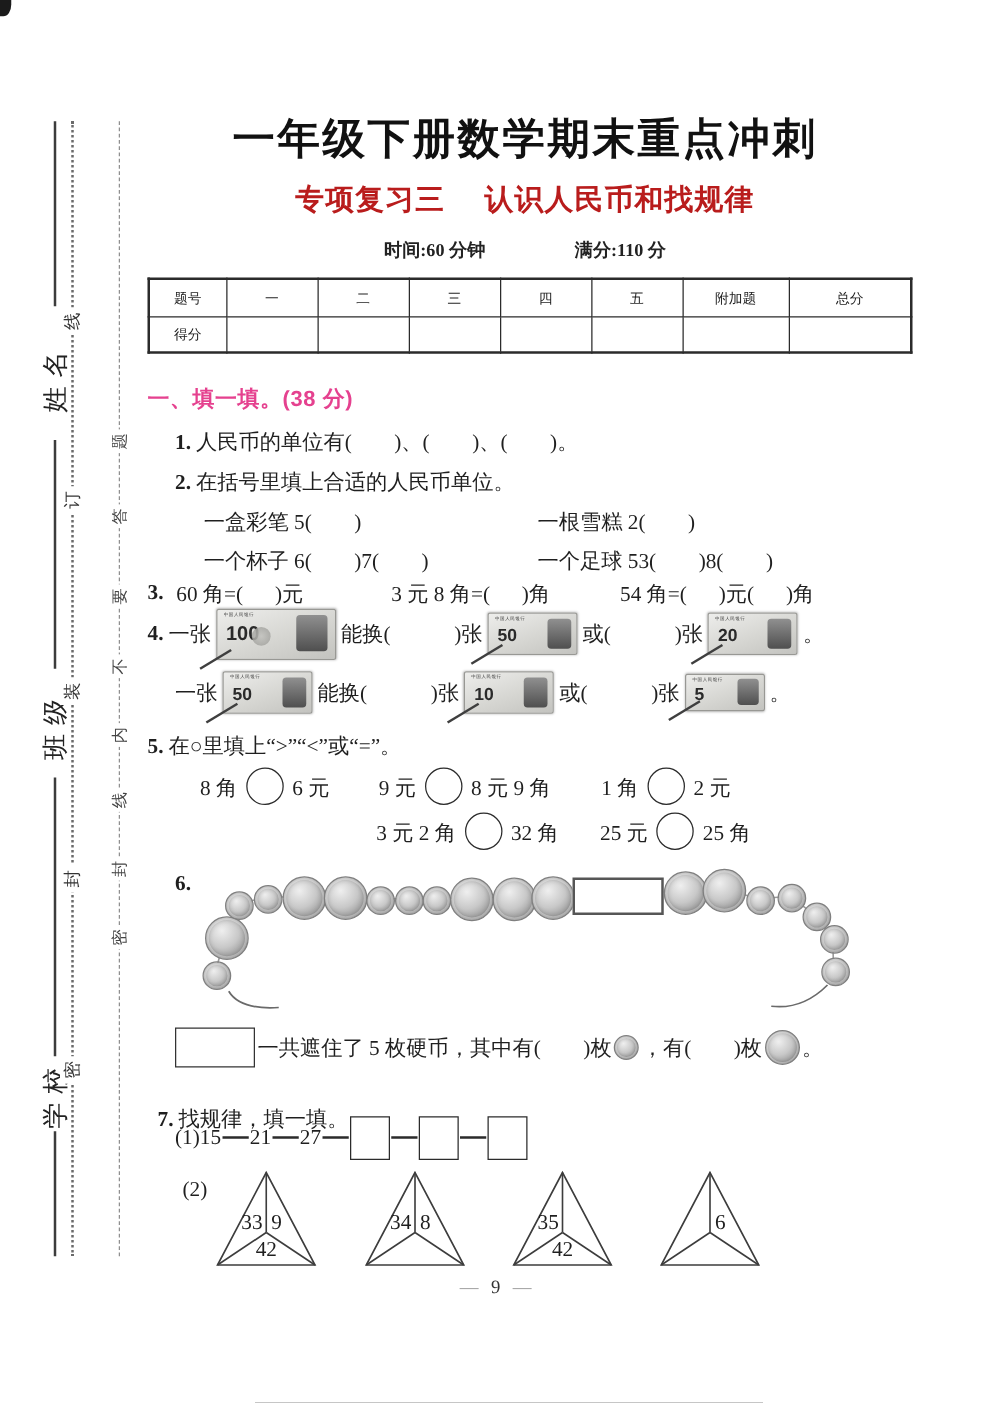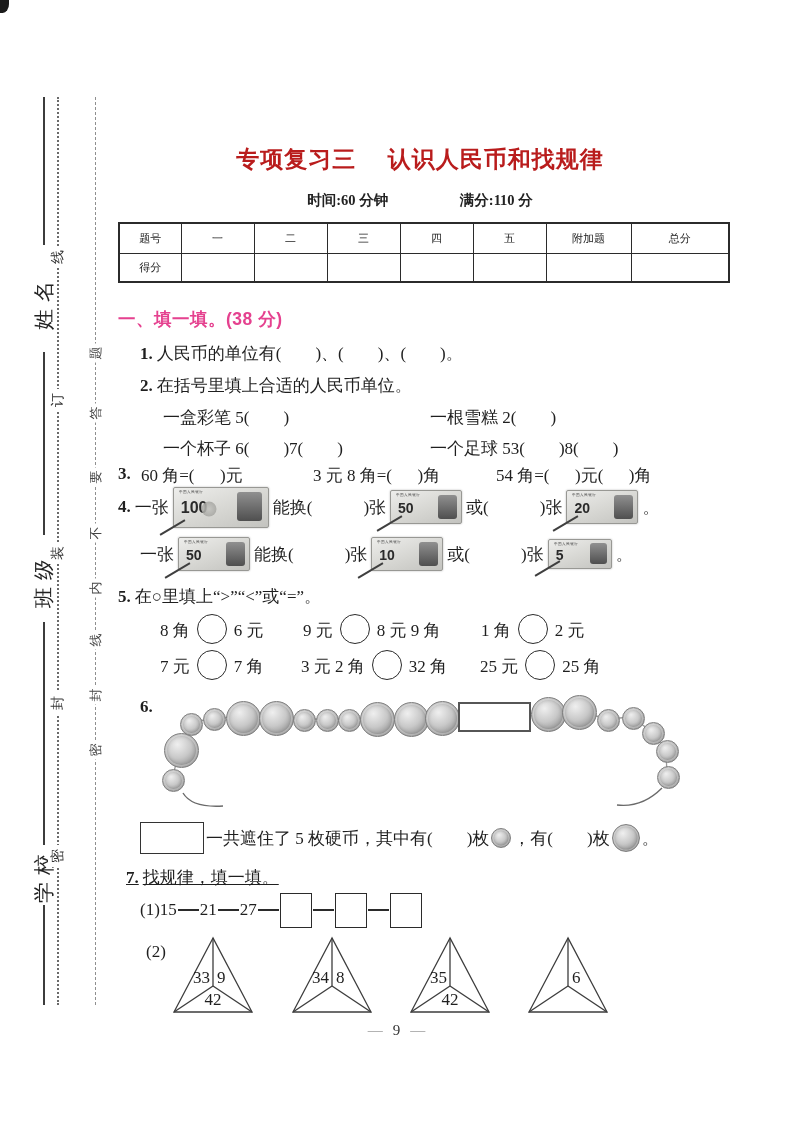--- a/index.html
+++ b/index.html
@@ -133,20 +133,21 @@
     <span class="rot seal-char" style="left:96px;top:353px;">题</span>
     <span class="rot seal-char" style="left:96px;top:413px;">答</span>
     <span class="rot seal-char" style="left:96px;top:477px;">要</span>
     <span class="rot seal-char" style="left:96px;top:533px;">不</span>
     <span class="rot seal-char" style="left:96px;top:588px;">内</span>
     <span class="rot seal-char" style="left:96px;top:640px;">线</span>
     <span class="rot seal-char" style="left:96px;top:695px;">封</span>
     <span class="rot seal-char" style="left:96px;top:750px;">密</span>
   </div>
 
+  <div class="abs exam-title">一年级下册数学期末重点冲刺</div>
   <div class="abs exam-subtitle">专项复习三　 认识人民币和找规律</div>
   <div class="abs exam-info">
     <span>时间:60 分钟</span>
     <span>满分:110 分</span>
   </div>
 
   <table class="score">
     <colgroup>
       <col style="width:62px">
         <col style="width:73px">
@@ -263,25 +264,20 @@
   <div class="abs qtext" style="left:303px;top:612px;height:36px;display:flex;align-items:center;">
     <span class="pre">9 元</span>
       <span class="cmp-circle"></span>
       <span class="pre">8 元 9 角</span>
   </div>
   <div class="abs qtext" style="left:481px;top:612px;height:36px;display:flex;align-items:center;">
     <span class="pre">1 角</span>
       <span class="cmp-circle"></span>
       <span class="pre">2 元</span>
   </div>
-  <div class="abs qtext" style="left:160px;top:648px;height:36px;display:flex;align-items:center;">
-    <span class="pre">7 元</span>
-      <span class="cmp-circle"></span>
-      <span class="pre">7 角</span>
-  </div>
   <div class="abs qtext" style="left:301px;top:648px;height:36px;display:flex;align-items:center;">
     <span class="pre">3 元 2 角</span>
       <span class="cmp-circle"></span>
       <span class="pre">32 角</span>
   </div>
   <div class="abs qtext" style="left:480px;top:648px;height:36px;display:flex;align-items:center;">
     <span class="pre">25 元</span>
       <span class="cmp-circle"></span>
       <span class="pre">25 角</span>
   </div>
@@ -317,21 +313,21 @@
 
   <div class="abs ans-box"></div>
   <div class="abs qtext ans-line">
     <span class="pre">一共遮住了 5 枚硬币，其中有(        )枚</span>
     <span class="coin-inline sm"></span>
     <span class="pre">，有(        )枚</span>
     <span class="coin-inline lg"></span>
     <span>。</span>
   </div>
 
-  <div class="abs qtext" style="left:126px;top:866px;text-decoration:underline;">
+  <div class="abs qtext" style="left:126px;top:884px;">
     <span class="qno">7.</span><span>找规律，填一填。</span>
   </div>
 
   <div class="abs qtext seq-row">
     <span>(1)</span>
     <span>15</span>
     <span class="seq-dash"></span>
     <span>21</span>
     <span class="seq-dash"></span>
     <span>27</span>

